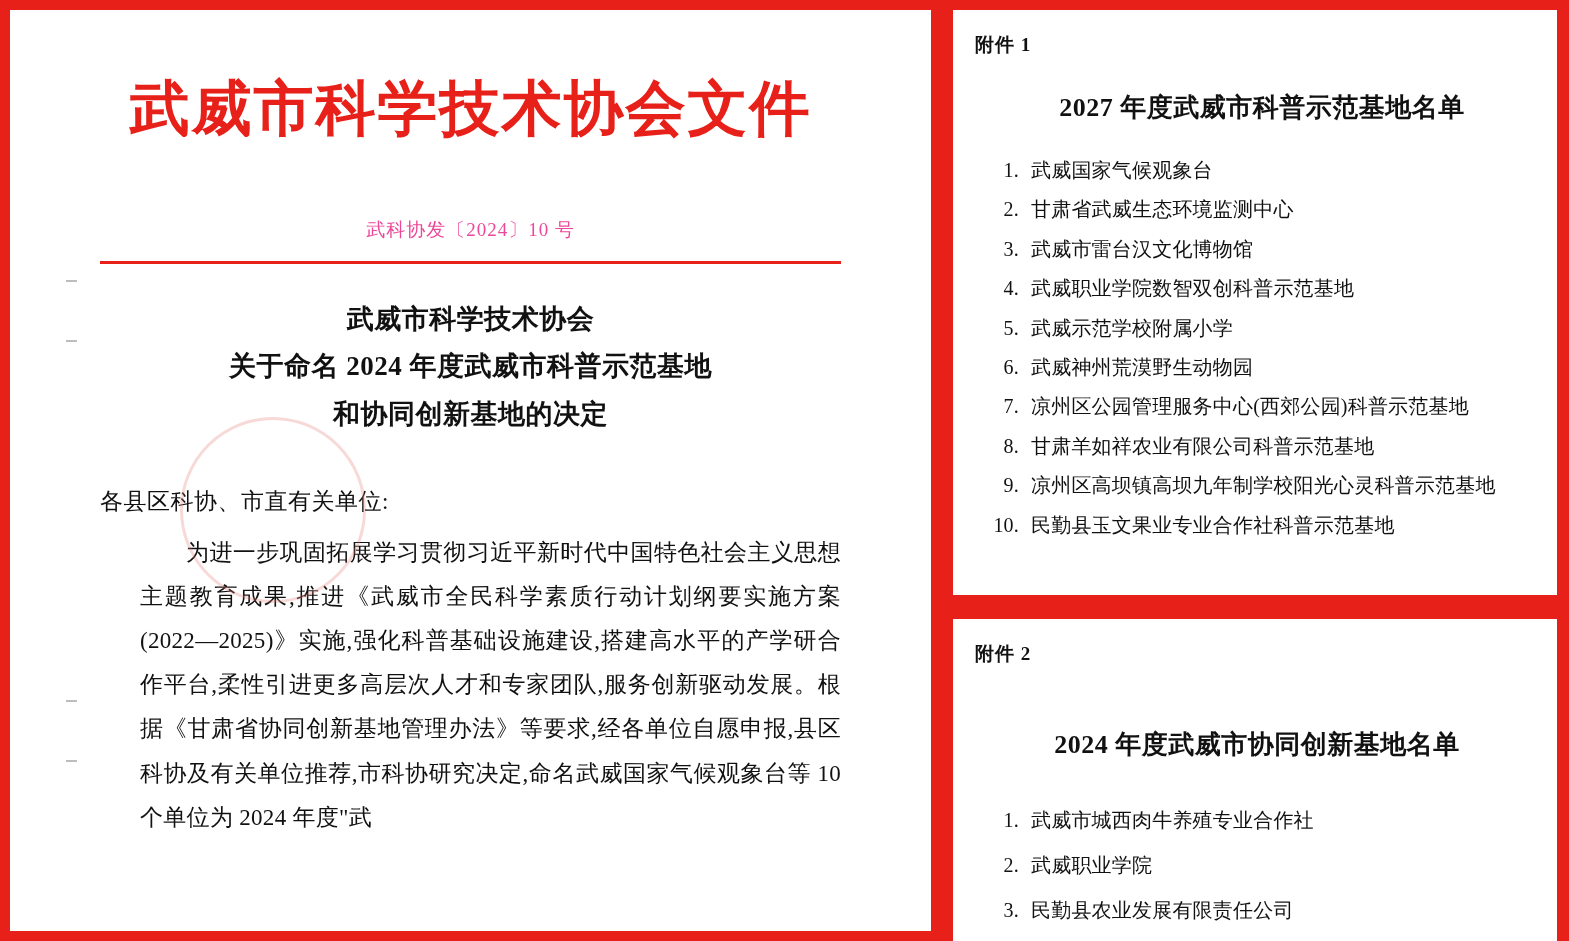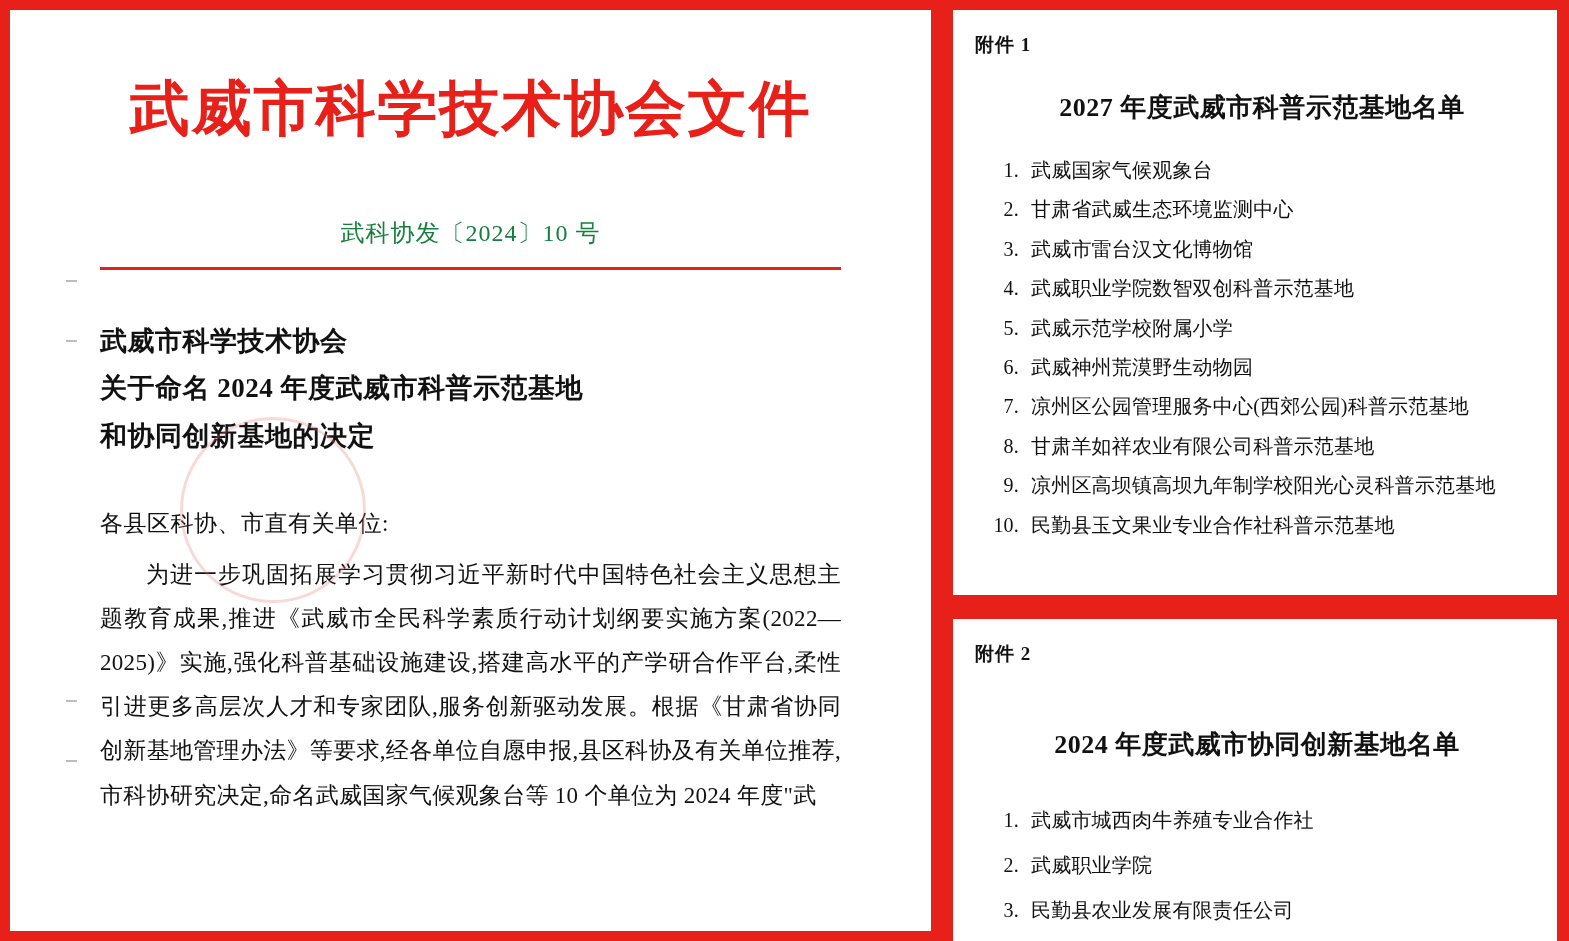--- a/index.html
+++ b/index.html
@@ -46,53 +46,54 @@
     font-family: "Liberation Serif", "DejaVu Serif", serif;
     font-weight: bold;
     font-size: 60px;
     letter-spacing: 2px;
     line-height: 1.25;
     white-space: nowrap;
   }
   .doc-number {
     margin-top: 70px;
     text-align: center;
-    font-size: 24px;
-    color: #15803d;
+    font-size: 19px;
+    color: #ec4899;
     letter-spacing: 1px;
   }
   .red-rule {
     margin: 18px auto 0 auto;
     width: 100%;
     height: 3px;
     background: #e8201a;
   }
   .doc-heading {
-    margin-top: 48px;
-    text-align: left;
+    margin-top: 32px;
+    text-align: center;
     font-weight: bold;
     font-size: 27px;
     line-height: 1.75;
     color: #111111;
     letter-spacing: 0.5px;
   }
   .doc-salutation {
     margin-top: 48px;
     font-size: 23px;
     color: #111111;
     letter-spacing: 0.5px;
   }
   .doc-body {
     margin-top: 14px;
     font-size: 23px;
     line-height: 1.92;
     color: #111111;
     text-align: justify;
     text-indent: 2em;
     letter-spacing: 0.3px;
+    margin-left: 40px;
   }
   
   .seal {
     position: absolute;
     left: 170px;
     top: 345px;
     width: 180px;
     height: 180px;
     border: 3px solid rgba(226, 120, 110, 0.28);
     border-radius: 50%;

